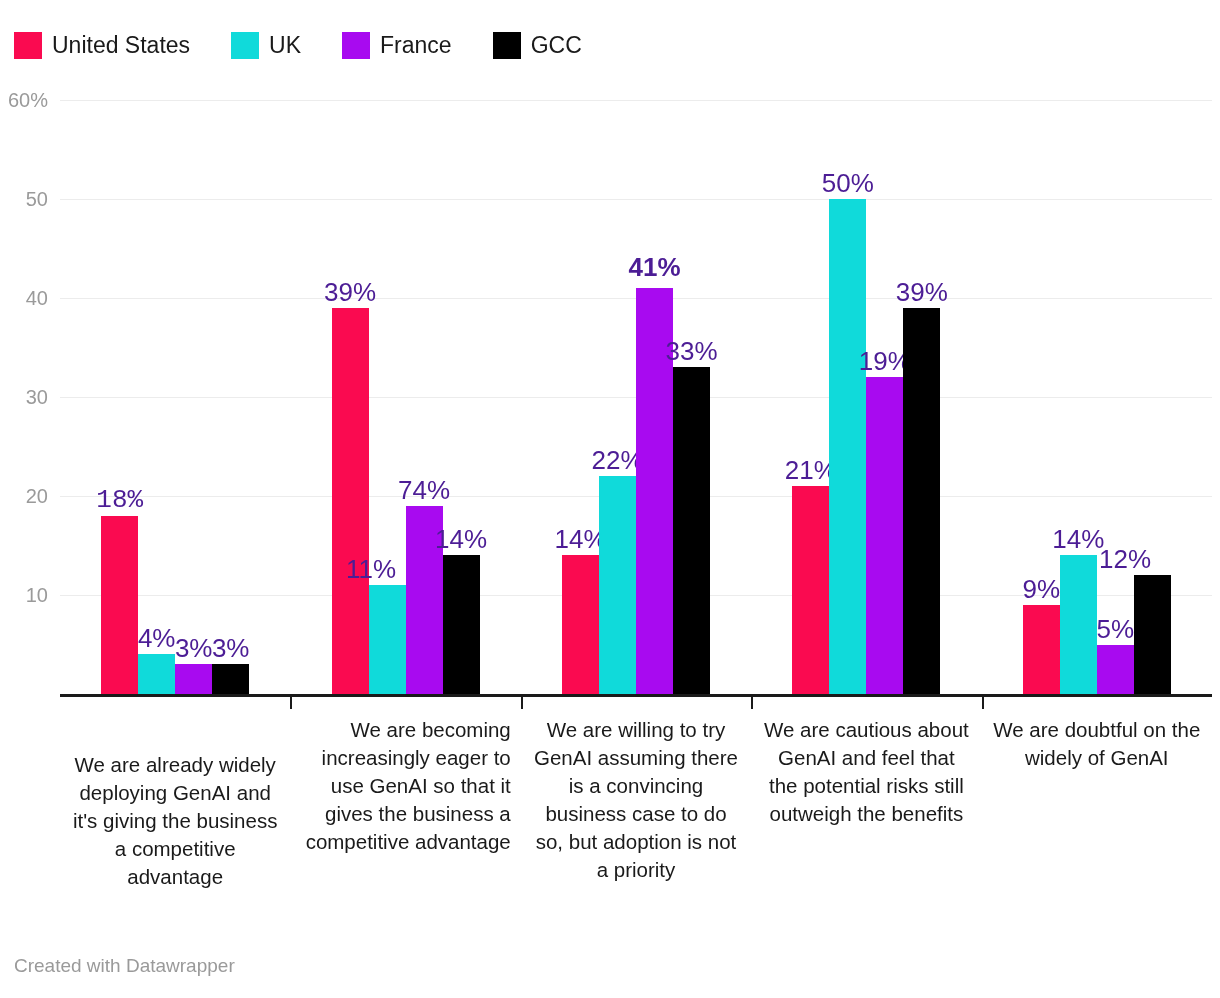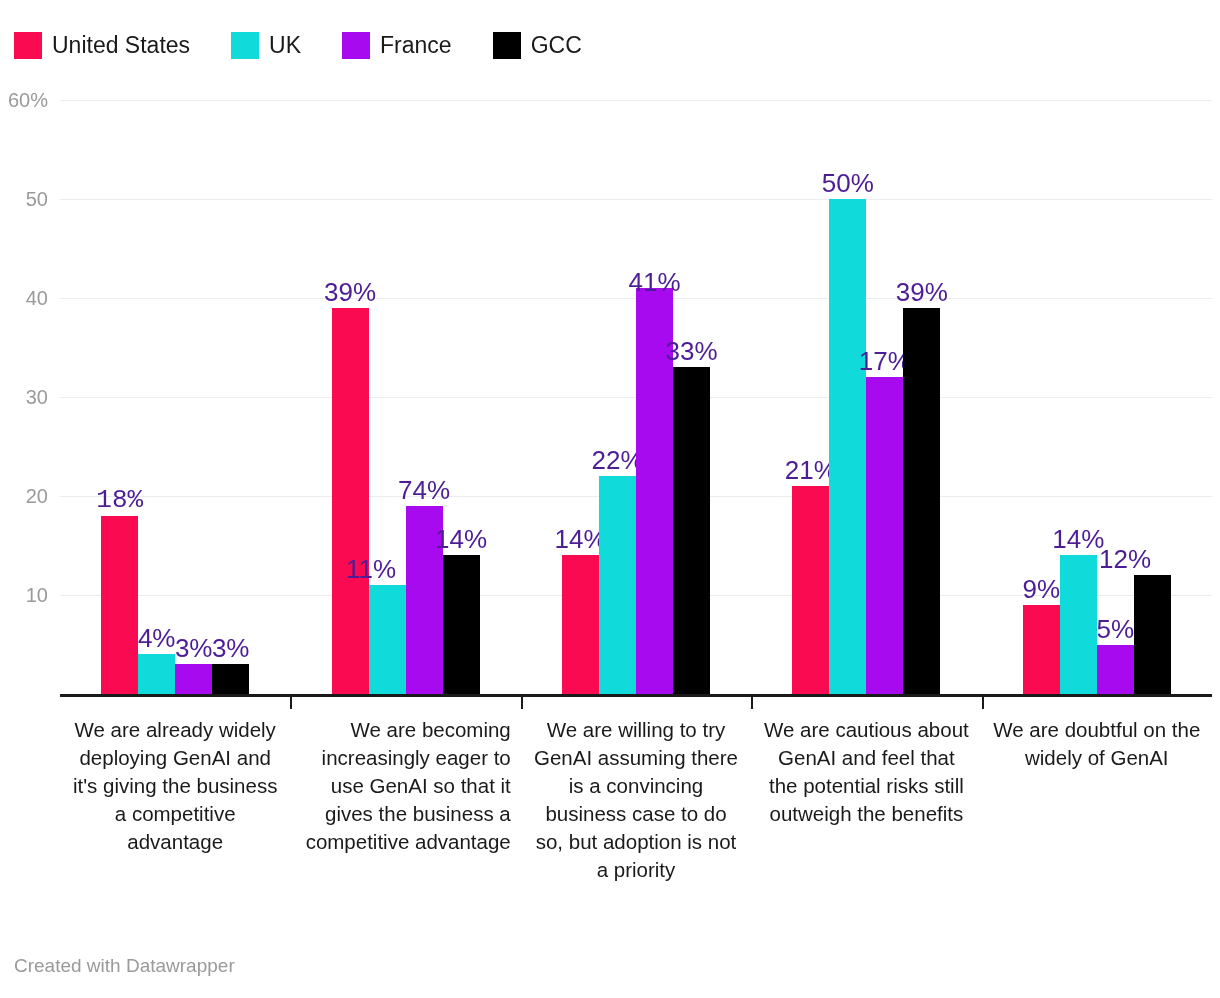--- a/index.html
+++ b/index.html
@@ -171,49 +171,49 @@
       <div class="bar-label" style="left: 371px; top: 554.1px;">11%</div>
       <div class="bar" style="left: 405.6px; width: 37px; height: 188.1px; top: 505.9px; background: rgb(168, 10, 240);"></div>
       <div class="bar-label" style="left: 424.1px; top: 474.9px;">74%</div>
       <div class="bar" style="left: 442.6px; width: 37px; height: 138.6px; top: 555.4px; background: rgb(0, 0, 0);"></div>
       <div class="bar-label" style="left: 461.1px; top: 524.4px;">14%</div>
       <div class="bar" style="left: 562px; width: 37px; height: 138.6px; top: 555.4px; background: rgb(250, 10, 80);"></div>
       <div class="bar-label" style="left: 580.5px; top: 524.4px;">14%</div>
       <div class="bar" style="left: 599px; width: 37px; height: 217.8px; top: 476.2px; background: rgb(16, 218, 218);"></div>
       <div class="bar-label" style="left: 617.5px; top: 445.2px;">22%</div>
       <div class="bar" style="left: 636px; width: 37px; height: 405.9px; top: 288.1px; background: rgb(168, 10, 240);"></div>
-      <div class="bar-label" style="left: 654.5px; top: 267px;">41%</div>
+      <div class="bar-label" style="left: 654.5px; top: 252px; font-weight: bold;">41%</div>
       <div class="bar" style="left: 673px; width: 37px; height: 326.7px; top: 367.3px; background: rgb(0, 0, 0);"></div>
       <div class="bar-label" style="left: 691.5px; top: 336.3px;">33%</div>
       <div class="bar" style="left: 792.4px; width: 37px; height: 207.9px; top: 486.1px; background: rgb(250, 10, 80);"></div>
       <div class="bar-label" style="left: 810.9px; top: 455.1px;">21%</div>
       <div class="bar" style="left: 829.4px; width: 37px; height: 495px; top: 199px; background: rgb(16, 218, 218);"></div>
       <div class="bar-label" style="left: 847.9px; top: 168px;">50%</div>
       <div class="bar" style="left: 866.4px; width: 37px; height: 316.8px; top: 377.2px; background: rgb(168, 10, 240);"></div>
-      <div class="bar-label" style="left: 884.9px; top: 346.2px;">17%</div>
+      <div class="bar-label" style="left: 884.9px; top: 346.2px;">19%</div>
       <div class="bar" style="left: 903.4px; width: 37px; height: 386.1px; top: 307.9px; background: rgb(0, 0, 0);"></div>
       <div class="bar-label" style="left: 921.9px; top: 276.9px;">39%</div>
       <div class="bar" style="left: 1022.8px; width: 37px; height: 89.1px; top: 604.9px; background: rgb(250, 10, 80);"></div>
       <div class="bar-label" style="left: 1041.3px; top: 573.9px;">9%</div>
       <div class="bar" style="left: 1059.8px; width: 37px; height: 138.6px; top: 555.4px; background: rgb(16, 218, 218);"></div>
       <div class="bar-label" style="left: 1078.3px; top: 524.4px;">14%</div>
       <div class="bar" style="left: 1096.8px; width: 37px; height: 49.5px; top: 644.5px; background: rgb(168, 10, 240);"></div>
       <div class="bar-label" style="left: 1115.3px; top: 613.5px;">5%</div>
       <div class="bar" style="left: 1133.8px; width: 37px; height: 118.8px; top: 575.2px; background: rgb(0, 0, 0);"></div>
       <div class="bar-label" style="left: 1125px; top: 544.2px;">12%</div>
     </div>
   <div id="baseline" style="top: 694px;"></div>
   <div id="xticks">
       <div class="xtick" style="left: 290.4px; top: 697px;"></div>
       <div class="xtick" style="left: 520.8px; top: 697px;"></div>
       <div class="xtick" style="left: 751.2px; top: 697px;"></div>
       <div class="xtick" style="left: 981.6px; top: 697px;"></div>
     </div>
   <div id="cat-labels">
-      <div class="cat-label" style="left: 70px; width: 210.4px;">We are already widely deploying GenAI and it's giving the business a competitive advantage</div>
+      <div class="cat-label" style="left: 70px; width: 210.4px; margin-top: 35px;">We are already widely deploying GenAI and it's giving the business a competitive advantage</div>
       <div class="cat-label" style="left: 300.4px; width: 210.4px; text-align: right;">We are becoming increasingly eager to use GenAI so that it gives the business a competitive advantage</div>
       <div class="cat-label" style="left: 530.8px; width: 210.4px;">We are willing to try GenAI assuming there is a convincing business case to do so, but adoption is not a priority</div>
       <div class="cat-label" style="left: 761.2px; width: 210.4px;">We are cautious about GenAI and feel that the potential risks still outweigh the benefits</div>
       <div class="cat-label" style="left: 991.6px; width: 210.4px;">We are doubtful on the widely of GenAI</div>
     </div>
 </div>
 
 <div id="footer">Created with Datawrapper</div>
 
 </body></html>

